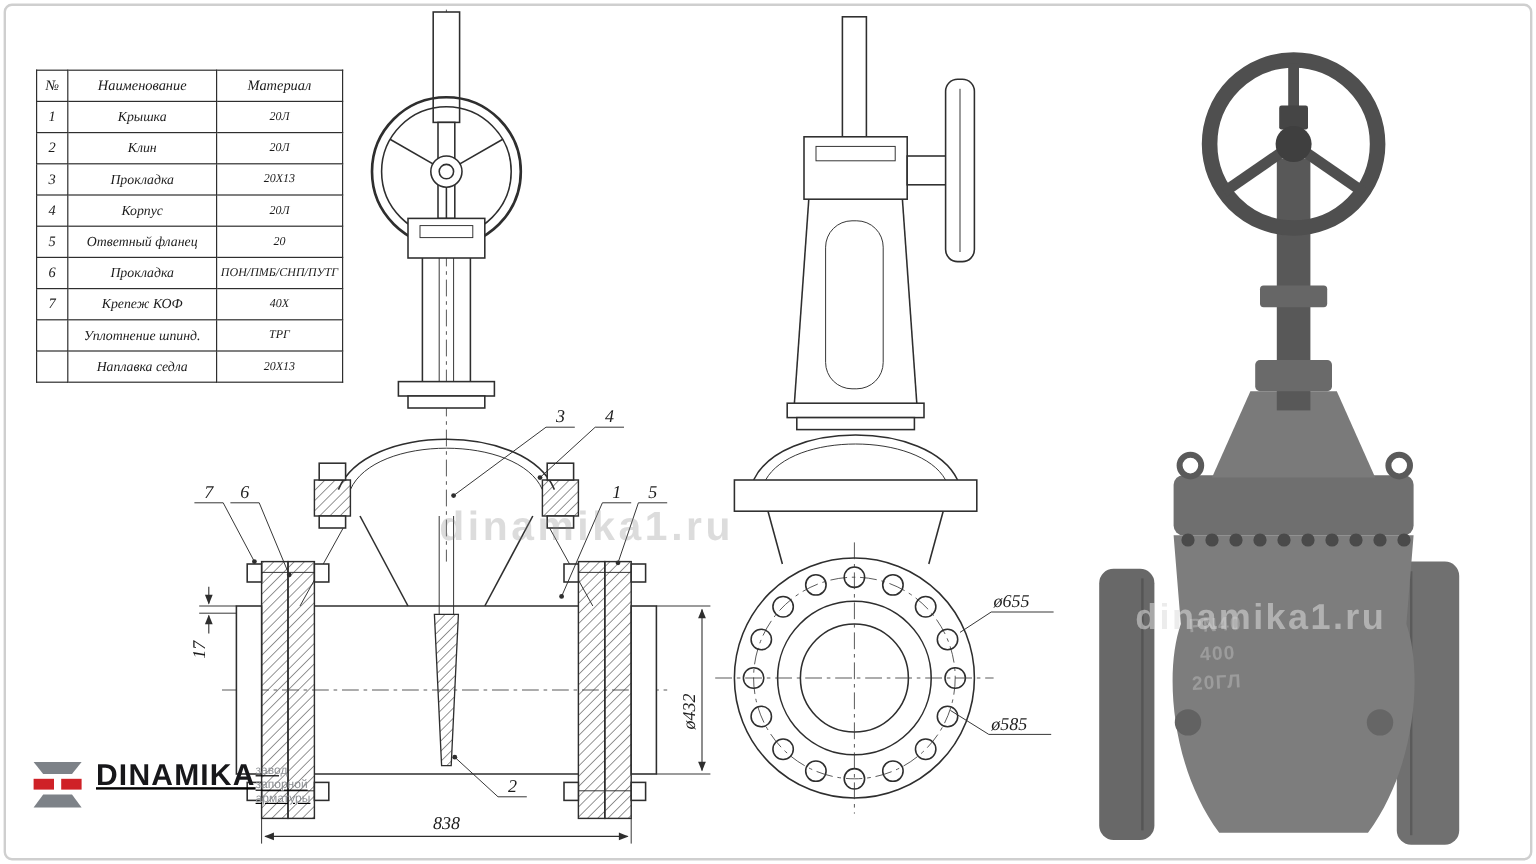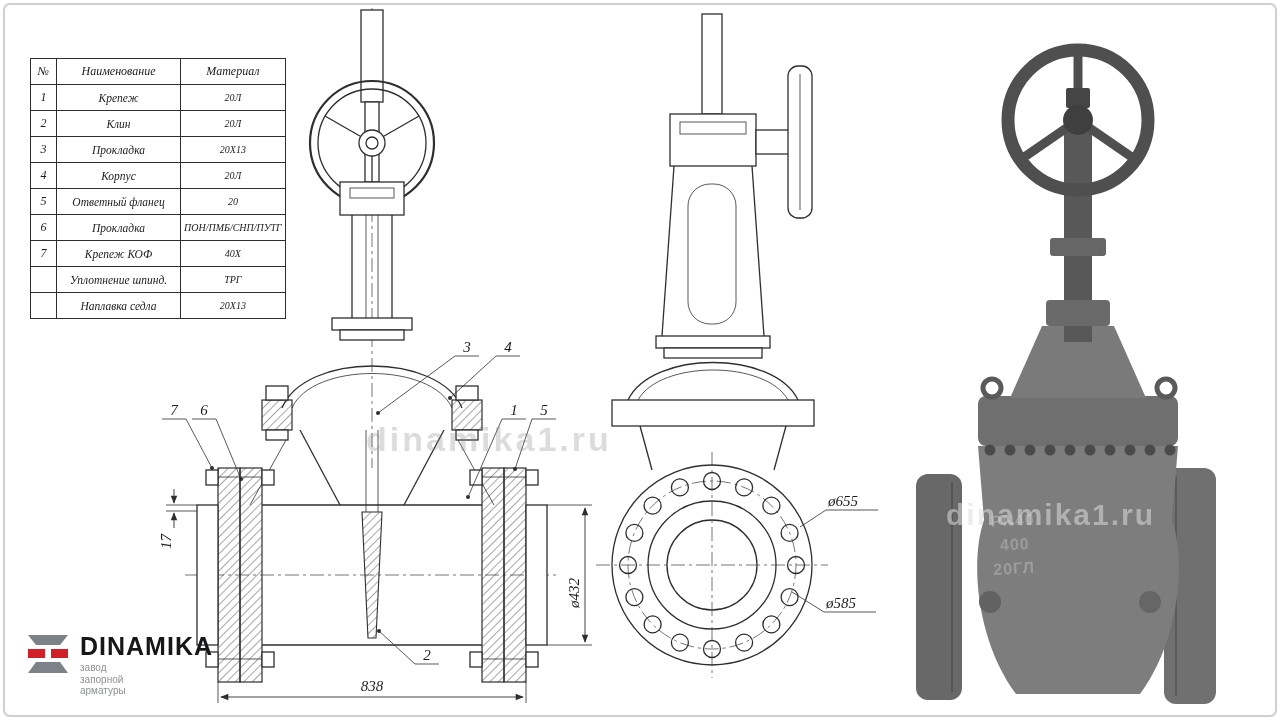--- a/index.html
+++ b/index.html
@@ -25,21 +25,21 @@
   .parts-table td.name{font-size:11.5px;}
   .parts-table td.mat{font-size:10px;}
 
   
   .wm{position:absolute;font-weight:bold;font-family:"Liberation Sans",sans-serif;pointer-events:none;margin-left:48px;}
   .wm-center{left:318px;top:420px;font-size:34px;letter-spacing:3px;color:rgba(130,130,130,0.28);}
   .wm-photo{left:898px;top:498px;font-size:30px;letter-spacing:2px;color:rgba(220,220,220,0.55);}
 
   
   .logo{position:absolute;left:24px;top:634px;display:flex;align-items:flex-start;gap:8px;}
-  .logo-text{display:flex;flex-direction:column;}
+  .logo-text{display:flex;flex-direction:row;text-decoration:underline;}
   .logo-name{font:bold 25px "Liberation Sans",sans-serif;color:#17171a;letter-spacing:1px;line-height:1;}
   .logo-tagline{font:10px "Liberation Sans",sans-serif;color:#8d9094;text-align:left;line-height:1.15;margin-top:3px;}
 </style>
 </head>
 <body>
 
 <div class="canvas">
 
 <svg class="drawing" width="1280" height="720" viewBox="0 0 1280 720">
   <defs>
@@ -289,21 +289,21 @@
         <col style="width:88px">
       </colgroup>
   <tbody>
     <tr>
       <th>№</th>
       <th>Наименование</th>
       <th>Материал</th>
     </tr>
     <tr>
       <td>1</td>
-      <td class="name">Крепеж</td>
+      <td class="name">Крышка</td>
       <td class="mat">20Л</td>
     </tr>
     <tr>
       <td>2</td>
       <td class="name">Клин</td>
       <td class="mat">20Л</td>
     </tr>
     <tr>
       <td>3</td>
       <td class="name">Прокладка</td>

